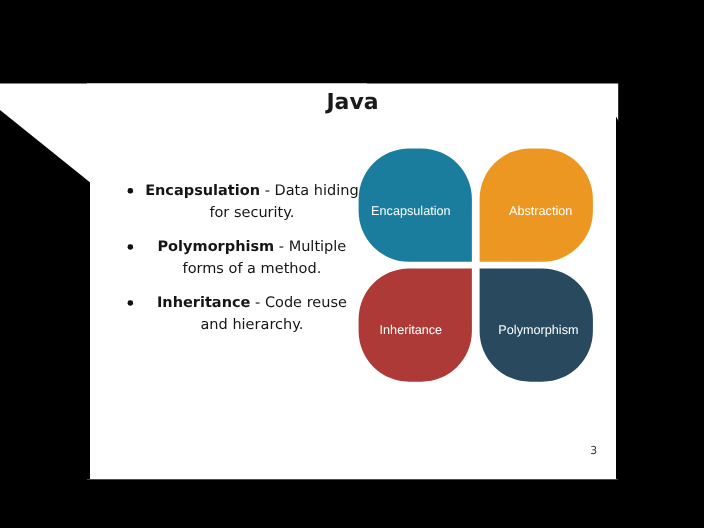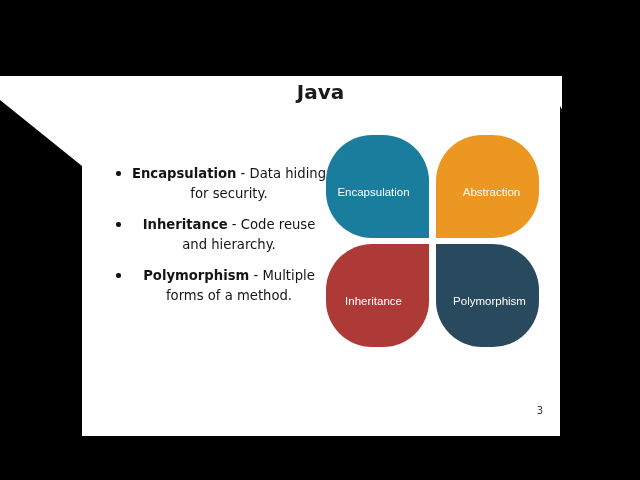--- a/index.html
+++ b/index.html
@@ -197,24 +197,24 @@
 
     <div id="incoming-slide">
 
       <div id="slide-title">Java</div>
 
       <ul id="bullet-list">
         <li class="bullet-item">
           <span class="bullet-term">Encapsulation</span><span> - </span><span>Data hiding for security.</span>
         </li>
         <li class="bullet-item">
-          <span class="bullet-term">Inheritance</span><span> - </span><span>Code reuse and hierarchy.</span>
+          <span class="bullet-term">Polymorphism</span><span> - </span><span>Multiple forms of a method.</span>
         </li>
         <li class="bullet-item">
-          <span class="bullet-term">Polymorphism</span><span> - </span><span>Multiple forms of a method.</span>
+          <span class="bullet-term">Inheritance</span><span> - </span><span>Code reuse and hierarchy.</span>
         </li>
       </ul>
 
       <div id="petal-diagram">
         <div class="petal" id="petal-encapsulation" style="background: rgb(27, 125, 158);">
           <span class="petal-label">Encapsulation</span>
         </div>
         <div class="petal" id="petal-abstraction" style="background: rgb(235, 151, 34);">
           <span class="petal-label">Abstraction</span>
         </div>

